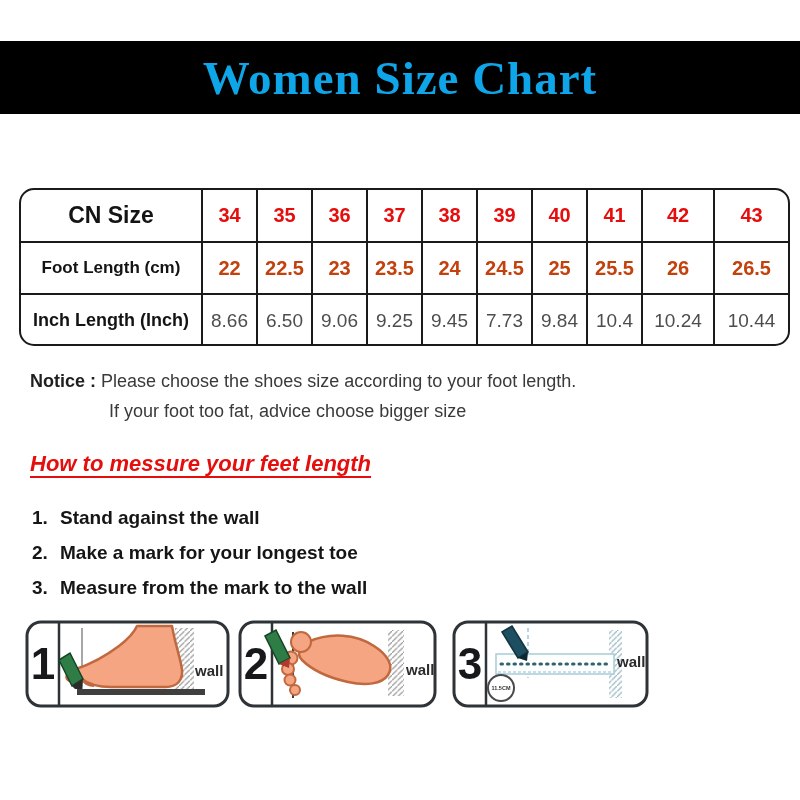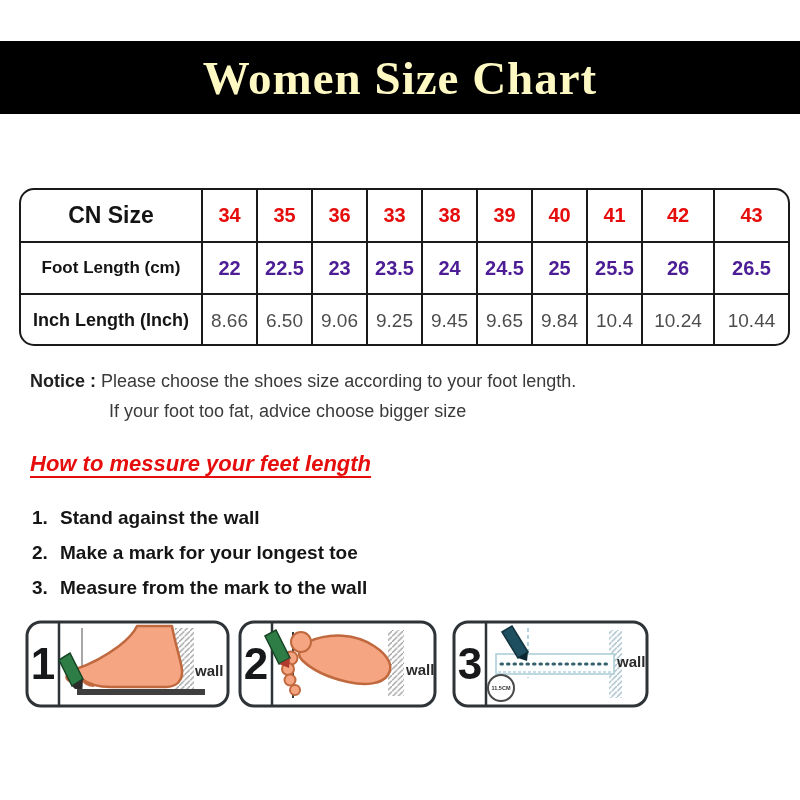--- a/index.html
+++ b/index.html
@@ -2,39 +2,39 @@
 <html><head>
 <meta charset="utf-8">
 <style>
   html,body{margin:0;padding:0;background:#fff;}
   .page{position:relative;width:800px;height:800px;background:#ffffff;overflow:hidden;
         font-family:"Liberation Sans",sans-serif;}
 
   
   .banner{position:absolute;left:0;top:41px;width:800px;height:73px;background:#000;
           display:flex;align-items:center;justify-content:center;}
-  .banner-title{color:#fef9c3;font-family:"Liberation Serif",serif;font-size:47px;
+  .banner-title{color:#0ea5e9;font-family:"Liberation Serif",serif;font-size:47px;
                 font-weight:bold;margin:4px;letter-spacing:1px;}
 
   
   .table-wrap{position:absolute;left:19px;top:188px;width:771px;height:158px;
               border:2px solid #1a1a1a;border-radius:15px;overflow:hidden;
               background:#fff;box-sizing:border-box;}
   .table-wrap table{width:100%;height:100%;border-collapse:collapse;table-layout:fixed;}
   .table-wrap td{border:2px solid #1a1a1a;text-align:center;vertical-align:middle;padding:0;}
   .table-wrap td:first-child{border-left:none;}
   .table-wrap td:last-child{border-right:none;}
   .table-wrap tr:first-child td{border-top:none;}
   .table-wrap tr:last-child td{border-bottom:none;}
   .table-wrap tr{height:52px;}
   .lbl-main{font-size:23px;font-weight:bold;color:#141414;}
   .lbl-cm{font-size:17px;font-weight:bold;color:#141414;}
   .lbl-inch{font-size:18px;font-weight:bold;color:#141414;}
   .val-cn{font-size:20px;font-weight:bold;color:#e60d0d;}
-  .val-cm{font-size:20px;font-weight:bold;color:#4c1d95;}
+  .val-cm{font-size:20px;font-weight:bold;color:#c2410c;}
   .val-inch{font-size:19px;font-weight:normal;color:#4d4d4d;}
 
   
   .notice{position:absolute;left:30px;top:366px;font-size:18px;color:#3a3a3a;line-height:30px;}
   .notice-label{font-weight:bold;color:#1f1f1f;}
   .notice-line2{margin-left:79px;}
 
   
   .measure-heading{position:absolute;left:30px;top:451px;margin:0;font-size:22px;
                    font-weight:bold;font-style:italic;color:#e60d0d;
@@ -75,21 +75,21 @@
           <col style="width:55px">
         <col style="width:72px">
           <col>
       </colgroup>
       <tbody>
       <tr>
         <td class="lbl-main">CN Size</td>
         <td class="val-cn">34</td>
         <td class="val-cn">35</td>
         <td class="val-cn">36</td>
-        <td class="val-cn">33</td>
+        <td class="val-cn">37</td>
         <td class="val-cn">38</td>
         <td class="val-cn">39</td>
         <td class="val-cn">40</td>
         <td class="val-cn">41</td>
         <td class="val-cn">42</td>
         <td class="val-cn">43</td>
       </tr>
       <tr>
         <td class="lbl-cm">Foot Length (cm)</td>
         <td class="val-cm">22</td>
@@ -103,21 +103,21 @@
         <td class="val-cm">26</td>
         <td class="val-cm">26.5</td>
       </tr>
       <tr>
         <td class="lbl-inch">Inch Length (Inch)</td>
         <td class="val-inch">8.66</td>
         <td class="val-inch">6.50</td>
         <td class="val-inch">9.06</td>
         <td class="val-inch">9.25</td>
         <td class="val-inch">9.45</td>
-        <td class="val-inch">9.65</td>
+        <td class="val-inch">7.73</td>
         <td class="val-inch">9.84</td>
         <td class="val-inch">10.4</td>
         <td class="val-inch">10.24</td>
         <td class="val-inch">10.44</td>
       </tr>
       </tbody>
     </table>
   </div>
 
   <div class="notice">

